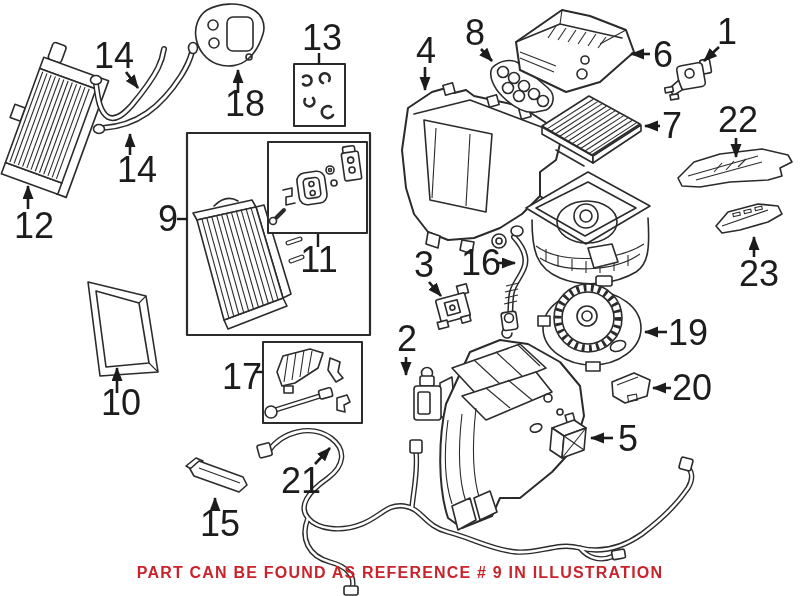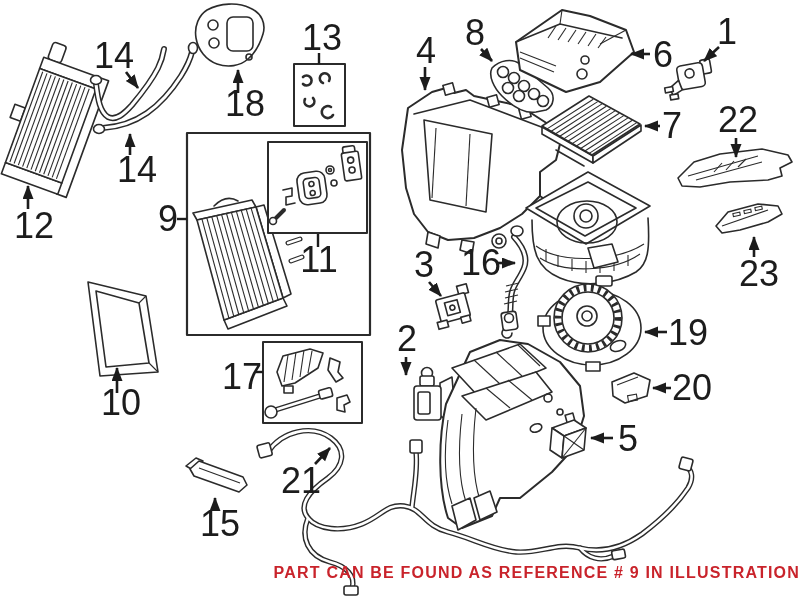--- a/index.html
+++ b/index.html
@@ -422,14 +422,14 @@
     <text class="num" x="242" y="389">17</text>
     <text class="num" x="245" y="116">18</text>
     <text class="num" x="688" y="345">19</text>
     <text class="num" x="692" y="400">20</text>
     <text class="num" x="301" y="493">21</text>
     <text class="num" x="738" y="132">22</text>
     <text class="num" x="759" y="286">23</text>
   </g>
 </svg>
 
-<div class="caption" style="color:#c9232b;text-align:right;">PART CAN BE FOUND AS REFERENCE # 9 IN ILLUSTRATION</div>
+<div class="caption" style="color:#c9232b;">PART CAN BE FOUND AS REFERENCE # 9 IN ILLUSTRATION</div>
 </div>
 
 </body></html>

